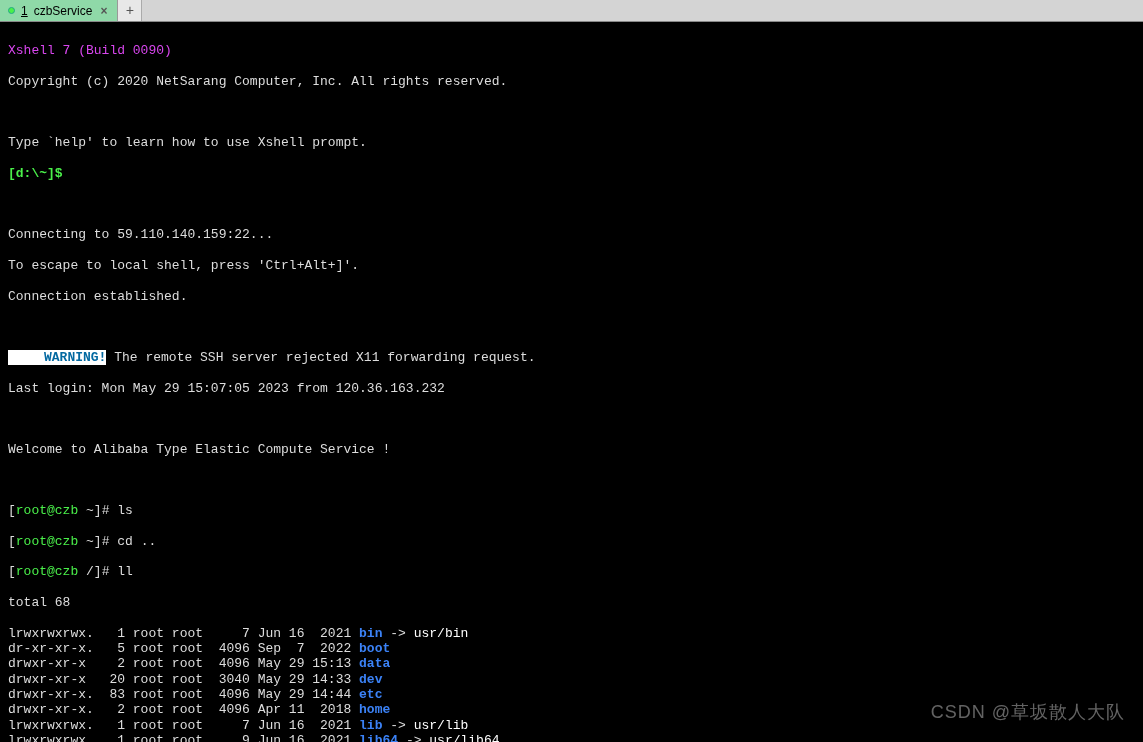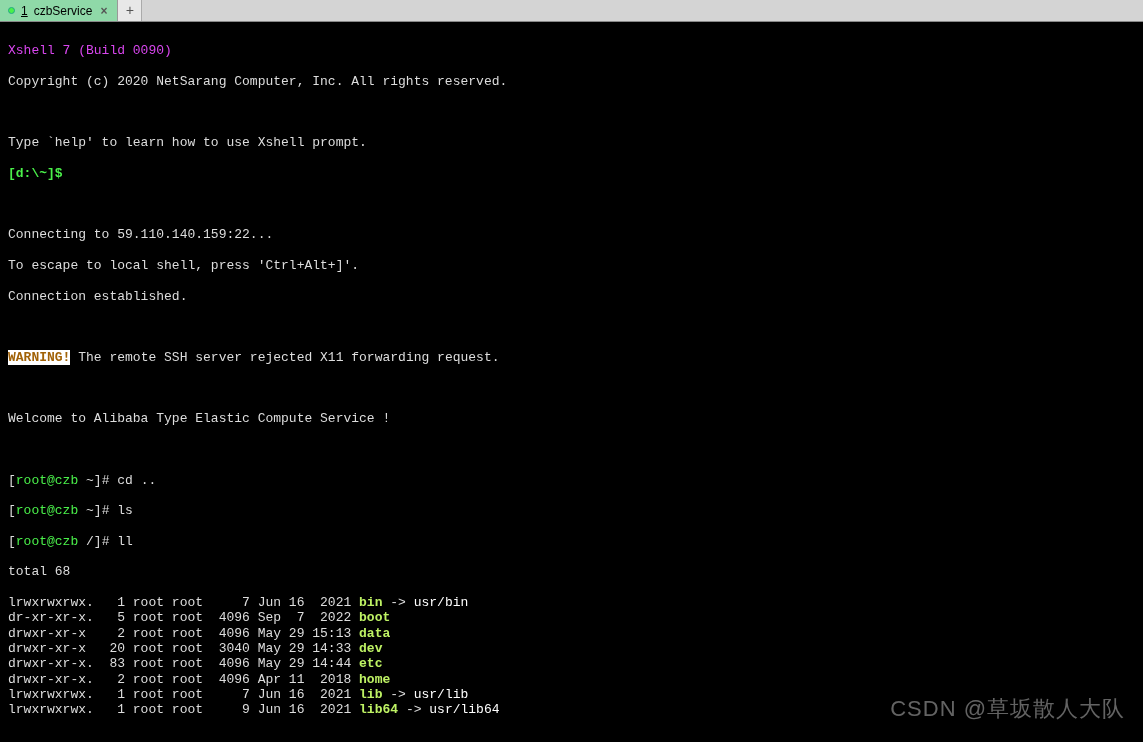--- a/index.html
+++ b/index.html
@@ -55,29 +55,29 @@
 .terminal {
   padding: 6px 8px;
   color: #ddd;
   line-height: 1.18;
   white-space: pre;
 }
 .bold-white { font-weight: normal; color: #d946ef; }
 .green { color: #4af04a; }
 .green-bold { color: #4af04a; font-weight: bold; }
 .cyan { color: #ffffff; }
-.cyan-bold { color: #bef264; font-weight: bold; }
-.warn-bold { background: #fff; color: #a16207; font-weight: bold; }
+.cyan-bold { color: #3b82f6; font-weight: bold; }
+.warn-bold { background: #fff; color: #0369a1; font-weight: bold; padding-left: 36px; }
 .watermark {
   position: absolute;
   right: 18px;
   bottom: 18px;
   color: rgba(220,220,220,0.45);
   font-family: Arial, sans-serif;
-  font-size: 22px;
+  font-size: 18px;
   letter-spacing: 1px;
 }
 </style>
 </head>
 <body>
 
 <div class="tab-bar">
   <div class="tab">
     <span class="dot"></span>
     <span class="num">1</span>
@@ -94,24 +94,25 @@
 <div>Copyright (c) 2020 NetSarang Computer, Inc. All rights reserved.</div>
 <div>&nbsp;</div>
 <div>Type `help' to learn how to use Xshell prompt.</div>
 <div><span class="green-bold">[d:\~]$</span></div>
 <div>&nbsp;</div>
 <div>Connecting to 59.110.140.159:22...</div>
 <div>To escape to local shell, press 'Ctrl+Alt+]'.</div>
 <div>Connection established.</div>
 <div>&nbsp;</div>
 <div><span class="warn-bold">WARNING!</span><span> The remote SSH server rejected X11 forwarding request.</span></div>
+<div>Last login: Mon May 29 15:07:05 2023 from 120.36.163.232</div>
 <div>&nbsp;</div>
 <div>Welcome to Alibaba Type Elastic Compute Service !</div>
 <div>&nbsp;</div>
+<div>[<span class="green">root@czb</span> <span>~</span>]# <span>ls</span></div>
 <div>[<span class="green">root@czb</span> <span>~</span>]# <span>cd ..</span></div>
-<div>[<span class="green">root@czb</span> <span>~</span>]# <span>ls</span></div>
 <div>[<span class="green">root@czb</span> <span>/</span>]# <span>ll</span></div>
 <div>total 68</div>
 <div id="listing"><div>lrwxrwxrwx.   1 root root     7 Jun 16  2021 <span class="cyan-bold">bin</span> -&gt; <span class="cyan">usr/bin</span></div><div>dr-xr-xr-x.   5 root root  4096 Sep  7  2022 <span class="cyan-bold">boot</span></div><div>drwxr-xr-x    2 root root  4096 May 29 15:13 <span class="cyan-bold">data</span></div><div>drwxr-xr-x   20 root root  3040 May 29 14:33 <span class="cyan-bold">dev</span></div><div>drwxr-xr-x.  83 root root  4096 May 29 14:44 <span class="cyan-bold">etc</span></div><div>drwxr-xr-x.   2 root root  4096 Apr 11  2018 <span class="cyan-bold">home</span></div><div>lrwxrwxrwx.   1 root root     7 Jun 16  2021 <span class="cyan-bold">lib</span> -&gt; <span class="cyan">usr/lib</span></div><div>lrwxrwxrwx.   1 root root     9 Jun 16  2021 <span class="cyan-bold">lib64</span> -&gt; <span class="cyan">usr/lib64</span></div></div>
 
 </div>
 
 <div class="watermark">CSDN @草坂散人大队</div>
 
 </body></html>

